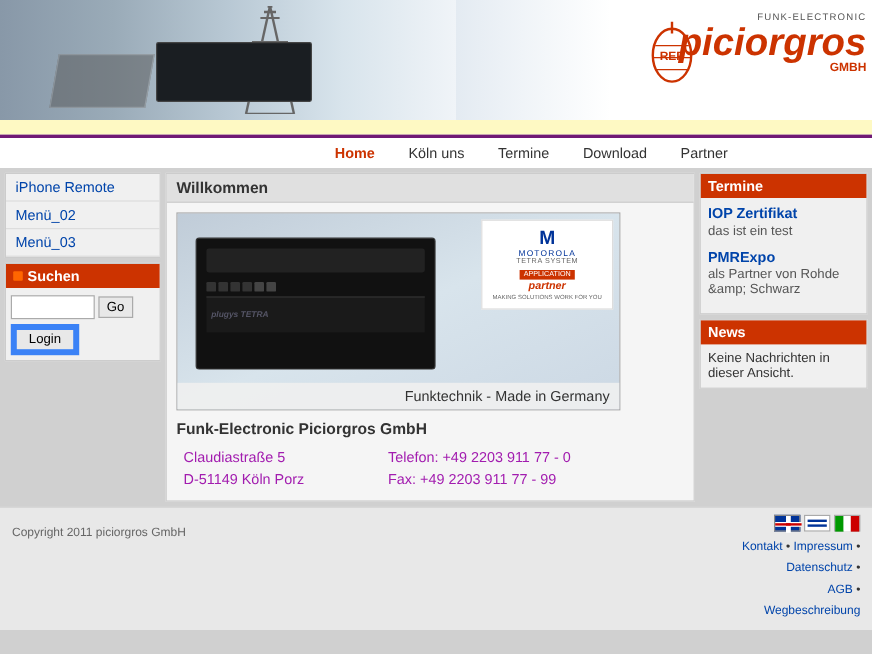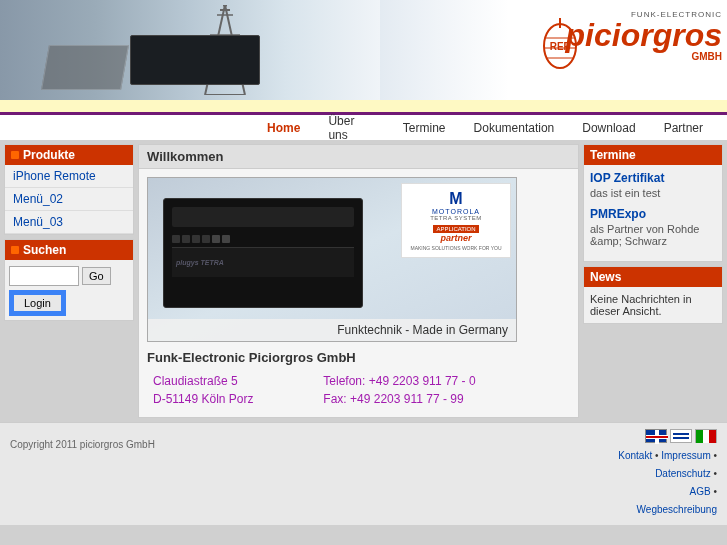--- a/index.html
+++ b/index.html
@@ -110,35 +110,30 @@
       <line x1="3" y1="30" x2="35" y2="30" stroke="#cc3300" stroke-width="1"></line>
       <line x1="5" y1="40" x2="33" y2="40" stroke="#cc3300" stroke-width="1"></line>
       <text x="19" y="32" text-anchor="middle" font-size="10" fill="#cc3300" font-weight="bold">REP</text>
     </svg>
   </div>
 </div>
 
 <div class="nav-bar">
   <div style="width:255px;"></div>
   <a class="nav-item active">Home</a>
-  <a class="nav-item">Über uns</a>
+  <a class="nav-item">Köln uns</a>
   <a class="nav-item">Termine</a>
-  <a class="nav-item">Dokumentation</a>
   <a class="nav-item">Download</a>
   <a class="nav-item">Partner</a>
 </div>
 
 <div class="main-wrapper">
 
   <div class="sidebar">
     <div class="sidebar-section">
-      <div class="sidebar-title">
-        <span class="sidebar-title-dot"></span>
-        <span>Produkte</span>
-      </div>
       <a class="sidebar-menu-item">iPhone Remote</a>
       <a class="sidebar-menu-item">Menü_02</a>
       <a class="sidebar-menu-item">Menü_03</a>
     </div>
 
     <div class="sidebar-search">
       <div class="sidebar-search-title">
         <span class="sidebar-title-dot"></span>
         <span>Suchen</span>
       </div>

